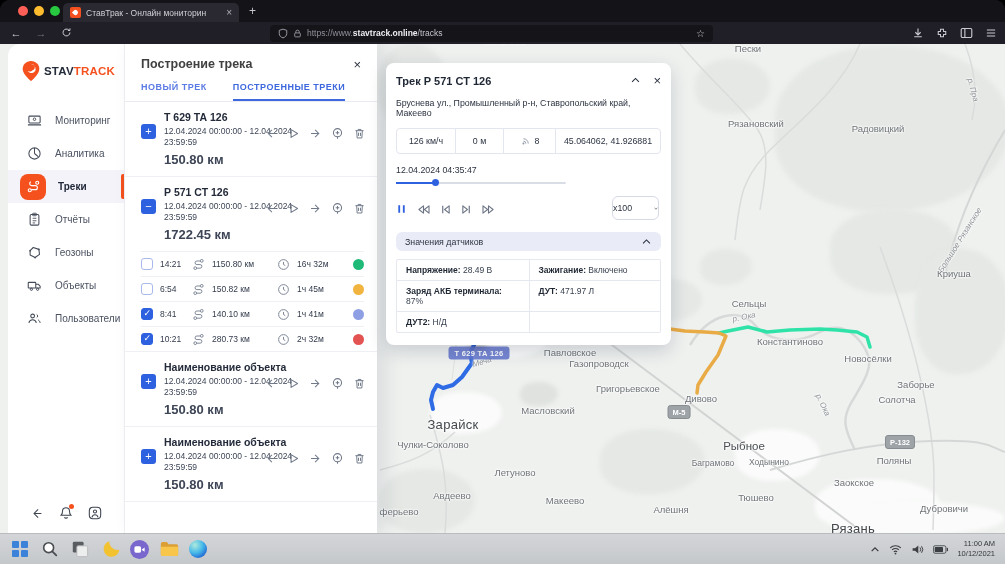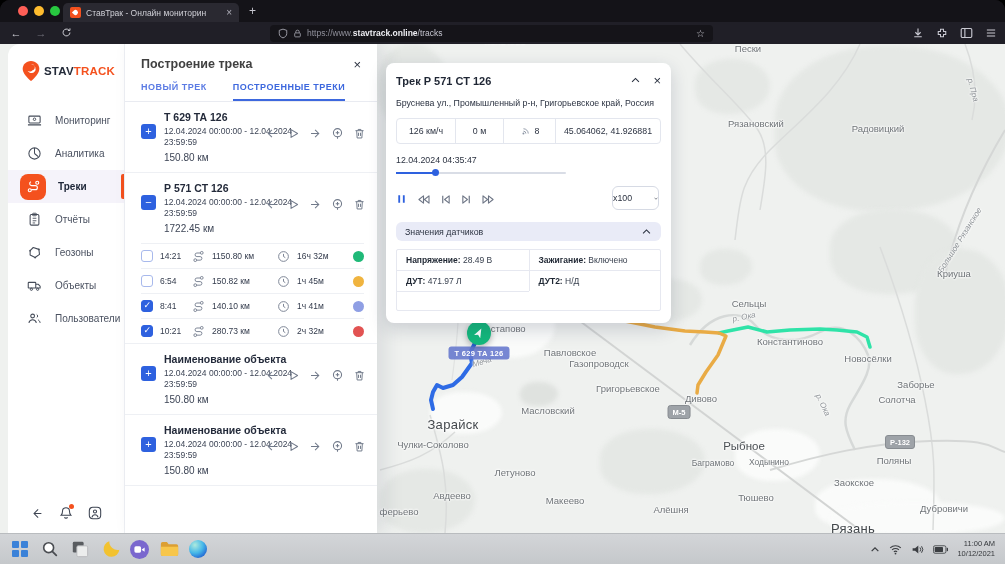--- a/index.html
+++ b/index.html
@@ -76,21 +76,21 @@
   .b-close{color:#2b3240;font-size:13px;line-height:13px;}
   .tabs{display:flex;gap:26px;padding:2px 16px 0;border-bottom:1px solid #e9ebf1;}
   .tab-lb{font-size:9px;font-weight:700;letter-spacing:.5px;color:#5b7be4;padding-bottom:7px;border-bottom:2px solid transparent;}
   .tab-lb.active{color:#3d68de;border-bottom-color:#3d68de;}
   .track-item{border-bottom:1px solid #eef0f4;}
   .track-main{position:relative;padding:9px 14px 9px 16px;display:flex;gap:8px;}
   .expander{width:15px;height:15px;flex:none;background:#2e61df;color:#fff;border:none;border-radius:3px;
     font-size:11px;line-height:13px;text-align:center;padding:0;margin-top:13px;font-family:inherit;}
   .t-name{font-size:10.5px;font-weight:700;color:#232a3a;margin-bottom:3px;}
   .t-period{font-size:8.5px;color:#3d4556;line-height:1.3;}
-  .t-dist{font-size:10px;color:#3d4556;margin-top:4px;}
+  .t-dist{font-size:13px;color:#3d4556;margin-top:4px;font-weight:bold;}
   .t-actions{position:absolute;right:11px;top:25px;display:flex;gap:9px;color:#717a8a;}
   .act{display:flex;}
   .seg-row{display:flex;align-items:center;height:25px;margin:0 13px 0 16px;border-top:1px solid #eef0f4;gap:7px;}
   .seg-check{width:12px;height:12px;border:1.5px solid #a8b9ec;border-radius:3px;background:#fff;flex:none;position:relative;}
   .seg-check.checked{background:#2e61df;border-color:#2e61df;}
   .seg-check.checked::after{content:"\2713";color:#fff;font-size:9px;position:absolute;left:1.5px;top:-1px;}
   .seg-time{font-size:8.5px;color:#333b4c;width:25px;}
   .seg-ic{color:#7b8494;display:flex;}
   .seg-dist{font-size:8.5px;color:#333b4c;width:58px;}
   .seg-dur{font-size:8.5px;color:#333b4c;width:44px;}
@@ -635,21 +635,21 @@
       <div id="detail">
         <div class="d-head">
           <span class="d-title">Трек Р 571 СТ 126</span>
           <span class="d-chev">
             <svg width="11" height="11" viewBox="0 0 16 16">
                 <path d="M3 10l5-5 5 5" fill="none" stroke="#2b3240" stroke-width="1.6"></path>
               </svg>
           </span>
           <span class="d-close">×</span>
         </div>
-        <div class="d-addr">Бруснева ул., Промышленный р-н, Григорьевское край, Россия</div>
+        <div class="d-addr">Бруснева ул., Промышленный р-н, Ставропольский край, Макеево</div>
         <div class="stats">
           <span class="stat st-speed">126 км/ч</span>
           <span class="stat st-alt">0 м</span>
           <span class="stat st-sat">
             <svg width="11" height="11" viewBox="0 0 16 16">
                 <circle cx="5" cy="11" r="1.4" fill="#8a93a3"></circle>
                 <path d="M5 7.5A3.5 3.5 0 0 1 8.5 11M5 4a7 7 0 0 1 7 7" fill="none" stroke="#8a93a3" stroke-width="1.3"></path>
               </svg>
             <span>8</span>
           </span>
@@ -700,20 +700,21 @@
           <span>Значения датчиков</span>
           <span class="hc">
             <svg width="11" height="10" viewBox="0 0 16 14">
                 <path d="M3 9l5-5 5 5" fill="none" stroke="#2b3240" stroke-width="1.6"></path>
               </svg>
           </span>
         </div>
         <div id="sensor-grid">
             <div class="s-cell"><b>Напряжение:</b> 28.49 В</div>
             <div class="s-cell"><b>Зажигание:</b> Включено</div>
+            <div class="s-cell"><b>Заряд АКБ терминала:</b> 87%</div>
             <div class="s-cell"><b>ДУТ:</b> 471.97 Л</div>
             <div class="s-cell"><b>ДУТ2:</b> Н/Д</div>
             <div class="s-cell"></div>
           </div>
       </div>
 
     </div>
   </div>
 
   <div id="taskbar">

